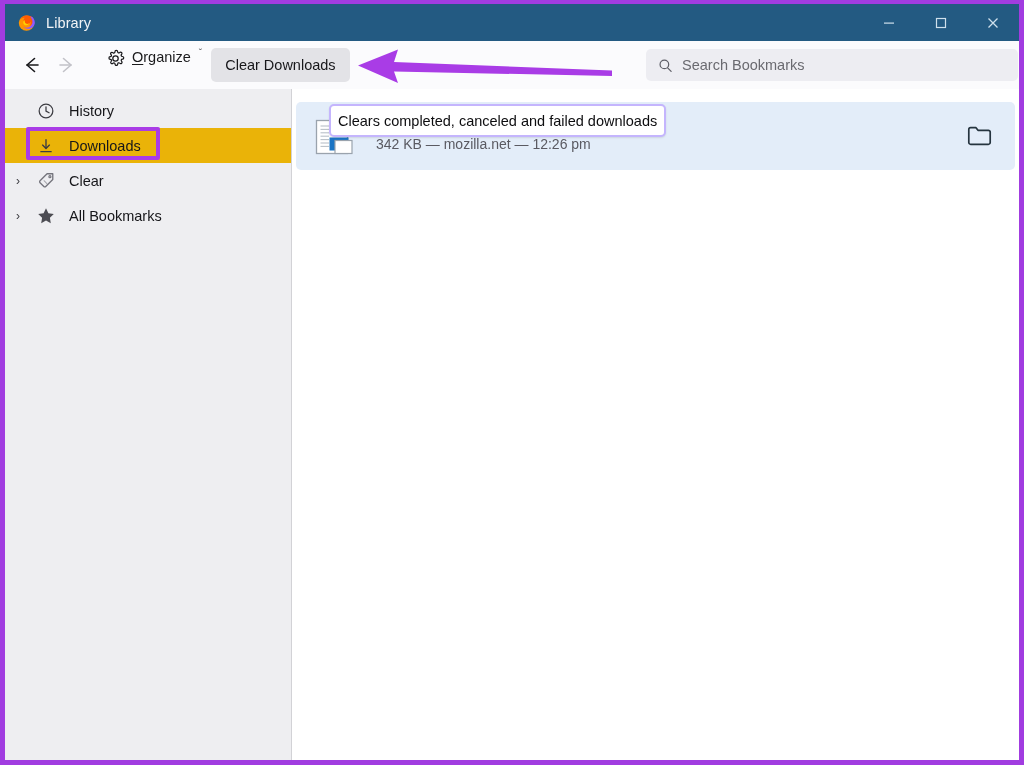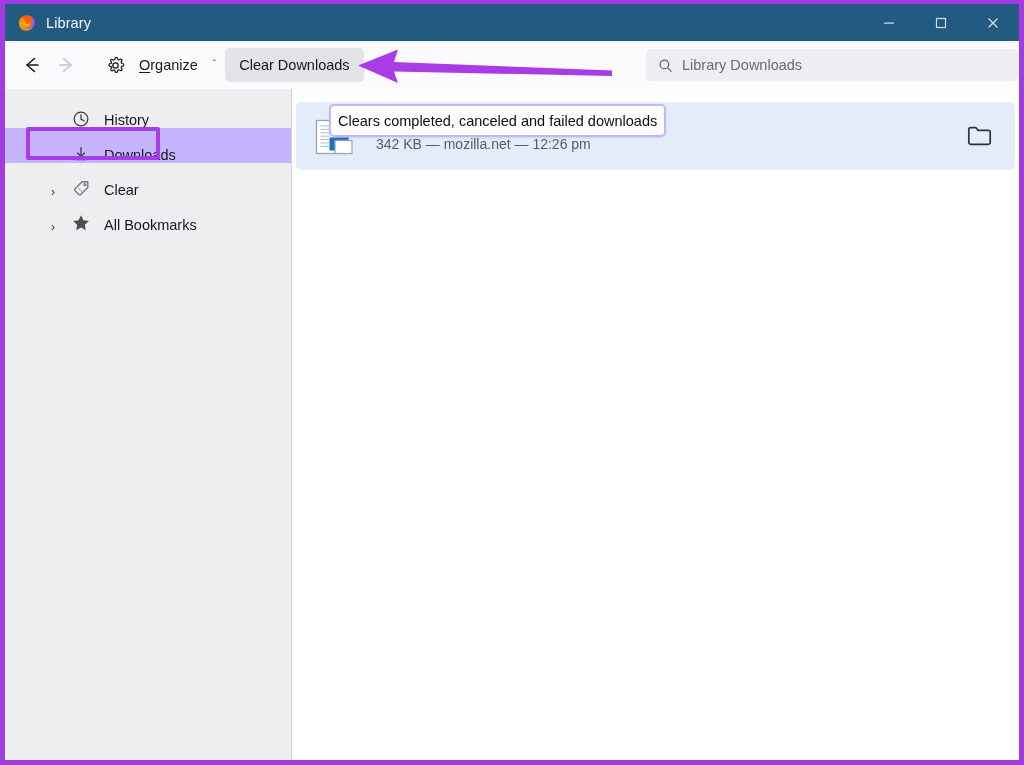--- a/index.html
+++ b/index.html
@@ -70,22 +70,21 @@
     display: flex;
     align-items: center;
   }
   .navbtn {
     width: 36px; height: 32px;
     display: flex; align-items: center; justify-content: center;
   }
   #nav-back { margin-left: 8px; }
   #organize-btn {
     display: flex;
-    align-items: center;
-    gap: 14px;
+    gap: 7px;
     height: 32px;
     padding: 0 9px;
     margin-left: 12px;
     border-radius: 5px;
     font-size: 14.5px;
     color: #1b1b1d;
   }
   #organize-label u { text-underline-offset: 2px; }
   .chev-sm {
     font-size: 10px;
@@ -131,26 +130,25 @@
     height: 671px;
     background: #eeeef1;
     border-right: 1px solid #d2d2d6;
     box-sizing: border-box;
     padding-top: 4px;
   }
   .side-row {
     position: relative;
     height: 35px;
     display: flex;
-    align-items: flex-end;
+    align-items: center;
     font-size: 14.5px;
     color: #16161a;
-    padding-left: 35px;
-  }
-  .side-row.selected { background: #c4b5fd; }
+  }
+  .side-row.selected { background: #eab308; }
   .twisty {
     width: 26px;
     text-align: center;
     color: #3b3b40;
     font-size: 12px;
     line-height: 1;
     flex: 0 0 auto;
   }
   .twisty.blank { visibility: hidden; }
   .side-icon {
@@ -283,21 +281,21 @@
     <span class="chev-sm">ˇ</span>
   </div>
 
   <div id="clear-downloads-btn">Clear Downloads</div>
 
   <div id="search-box">
     <svg id="search-icon" width="15" height="15" viewBox="0 0 16 16">
       <circle cx="6.8" cy="6.8" r="4.6" fill="none" stroke="#5e5e66" stroke-width="1.3"></circle>
       <path d="M10.3 10.6 L14 14.2" stroke="#5e5e66" stroke-width="1.3" stroke-linecap="round"></path>
     </svg>
-    <span id="search-placeholder">Library Downloads</span>
+    <span id="search-placeholder">Search Bookmarks</span>
   </div>
 </div>
 
 <div id="sidebar">
 
   <div class="side-row">
     <span class="twisty blank">›</span>
     <span class="side-icon">
       <svg width="18" height="18" viewBox="0 0 20 20">
         <circle cx="10" cy="10" r="7.6" fill="none" stroke="#3c3c42" stroke-width="1.4"></circle>

